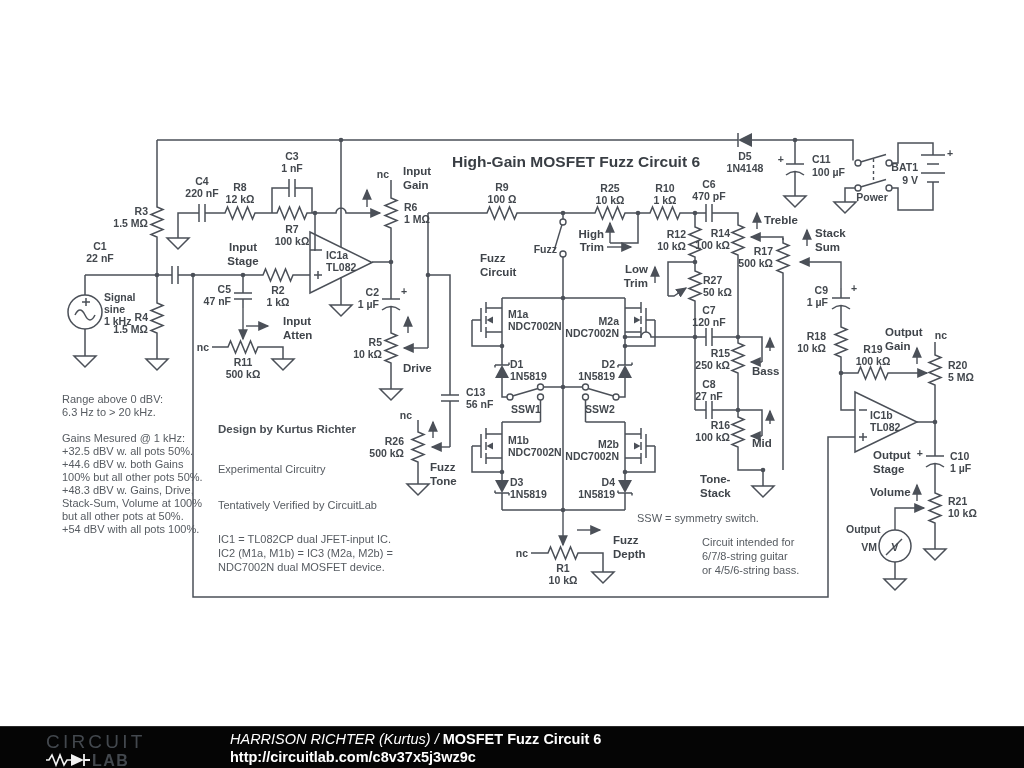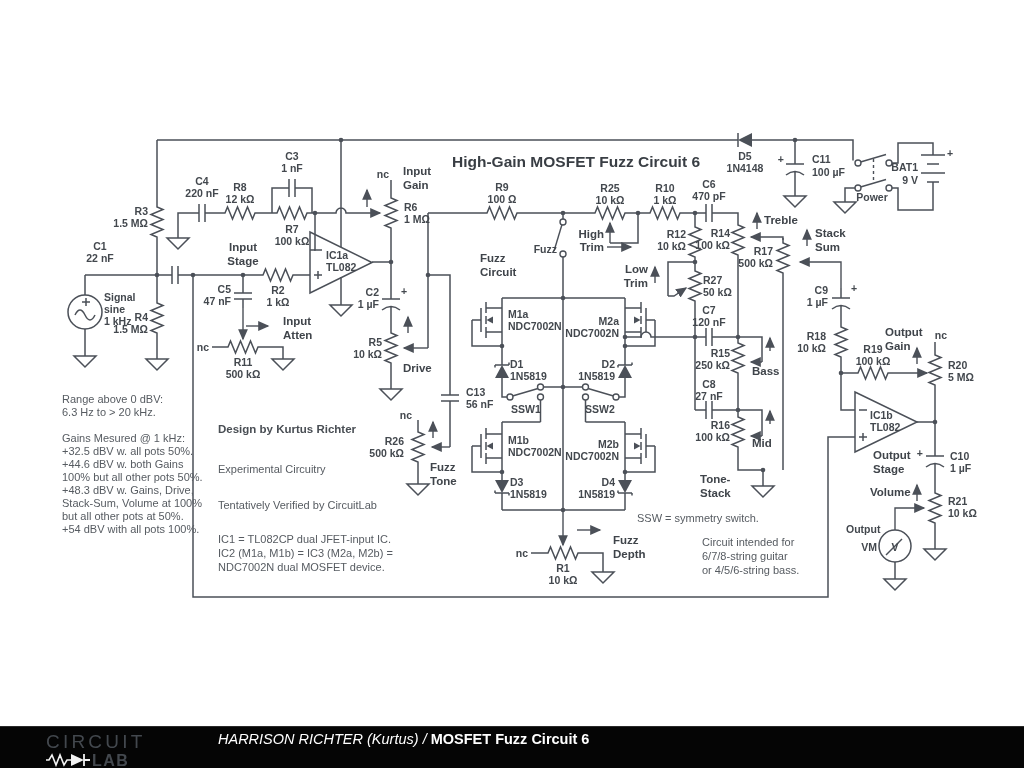--- a/index.html
+++ b/index.html
@@ -12,21 +12,21 @@
   .dot{fill:#4b5058}
   .sc{fill:#fff;stroke:#4b5058;stroke-width:1.4}
   .cl{font-size:10.5px;font-weight:bold}
   .an{font-size:11.5px;font-weight:bold;fill:#3f444a}
   .nt{font-size:11px;fill:#565b61}
   .ntb{font-size:11.5px;font-weight:bold;fill:#494e54}
   .ttl{font-size:15.5px;font-weight:bold;fill:#393e44}
   .mid{text-anchor:middle}.end{text-anchor:end}
   .footer{position:absolute;left:0;top:726px;width:1024px;height:42px;background:#050505;border-top:1px solid #2a2a2a;color:#fff}
   .flogo{position:absolute;left:44px;top:3px;width:140px;height:38px}
-  .ftext{position:absolute;left:218px;top:3px;font-size:14.5px;line-height:18px;white-space:nowrap}
+  .ftext{position:absolute;left:230px;top:3px;font-size:14.5px;line-height:18px;white-space:nowrap}
   .fowner{font-style:italic}
   .fbold{font-weight:bold}
   .furl{font-weight:bold}
 </style>
 </head>
 <body>
 
 <div id="page">
 <svg width="1024" height="726" viewBox="0 0 1024 726">
   <defs>
@@ -519,15 +519,16 @@
     <text x="2" y="18" fill="#f2f2f2" font-size="19" letter-spacing="3.2">CIRCUIT</text>
     <g>
       <path d="M2,30 h3 l3,-5 4,10 4,-10 4,10 3,-5 h4" stroke="#f2f2f2" stroke-width="1.6" fill="none"></path>
       <polygon points="27,24 27,36 40,30" fill="#f2f2f2"></polygon>
       <path d="M40,24 V36 M40,30 H46" stroke="#f2f2f2" stroke-width="1.8" fill="none"></path>
     </g>
     <text x="48" y="36" fill="#fff" font-size="16" font-weight="bold" letter-spacing="1.5">LAB</text>
   </svg>
   <div class="ftext">
     <div class="l1"><span class="fowner">HARRISON RICHTER (Kurtus)</span><span class="fowner"> / </span><span class="fbold">MOSFET Fuzz Circuit 6</span></div>
+    <div class="l2 furl">http://circuitlab.com/c8v37x5j3wz9c</div>
   </div>
 </div>
 </div>
 
 </body></html>

